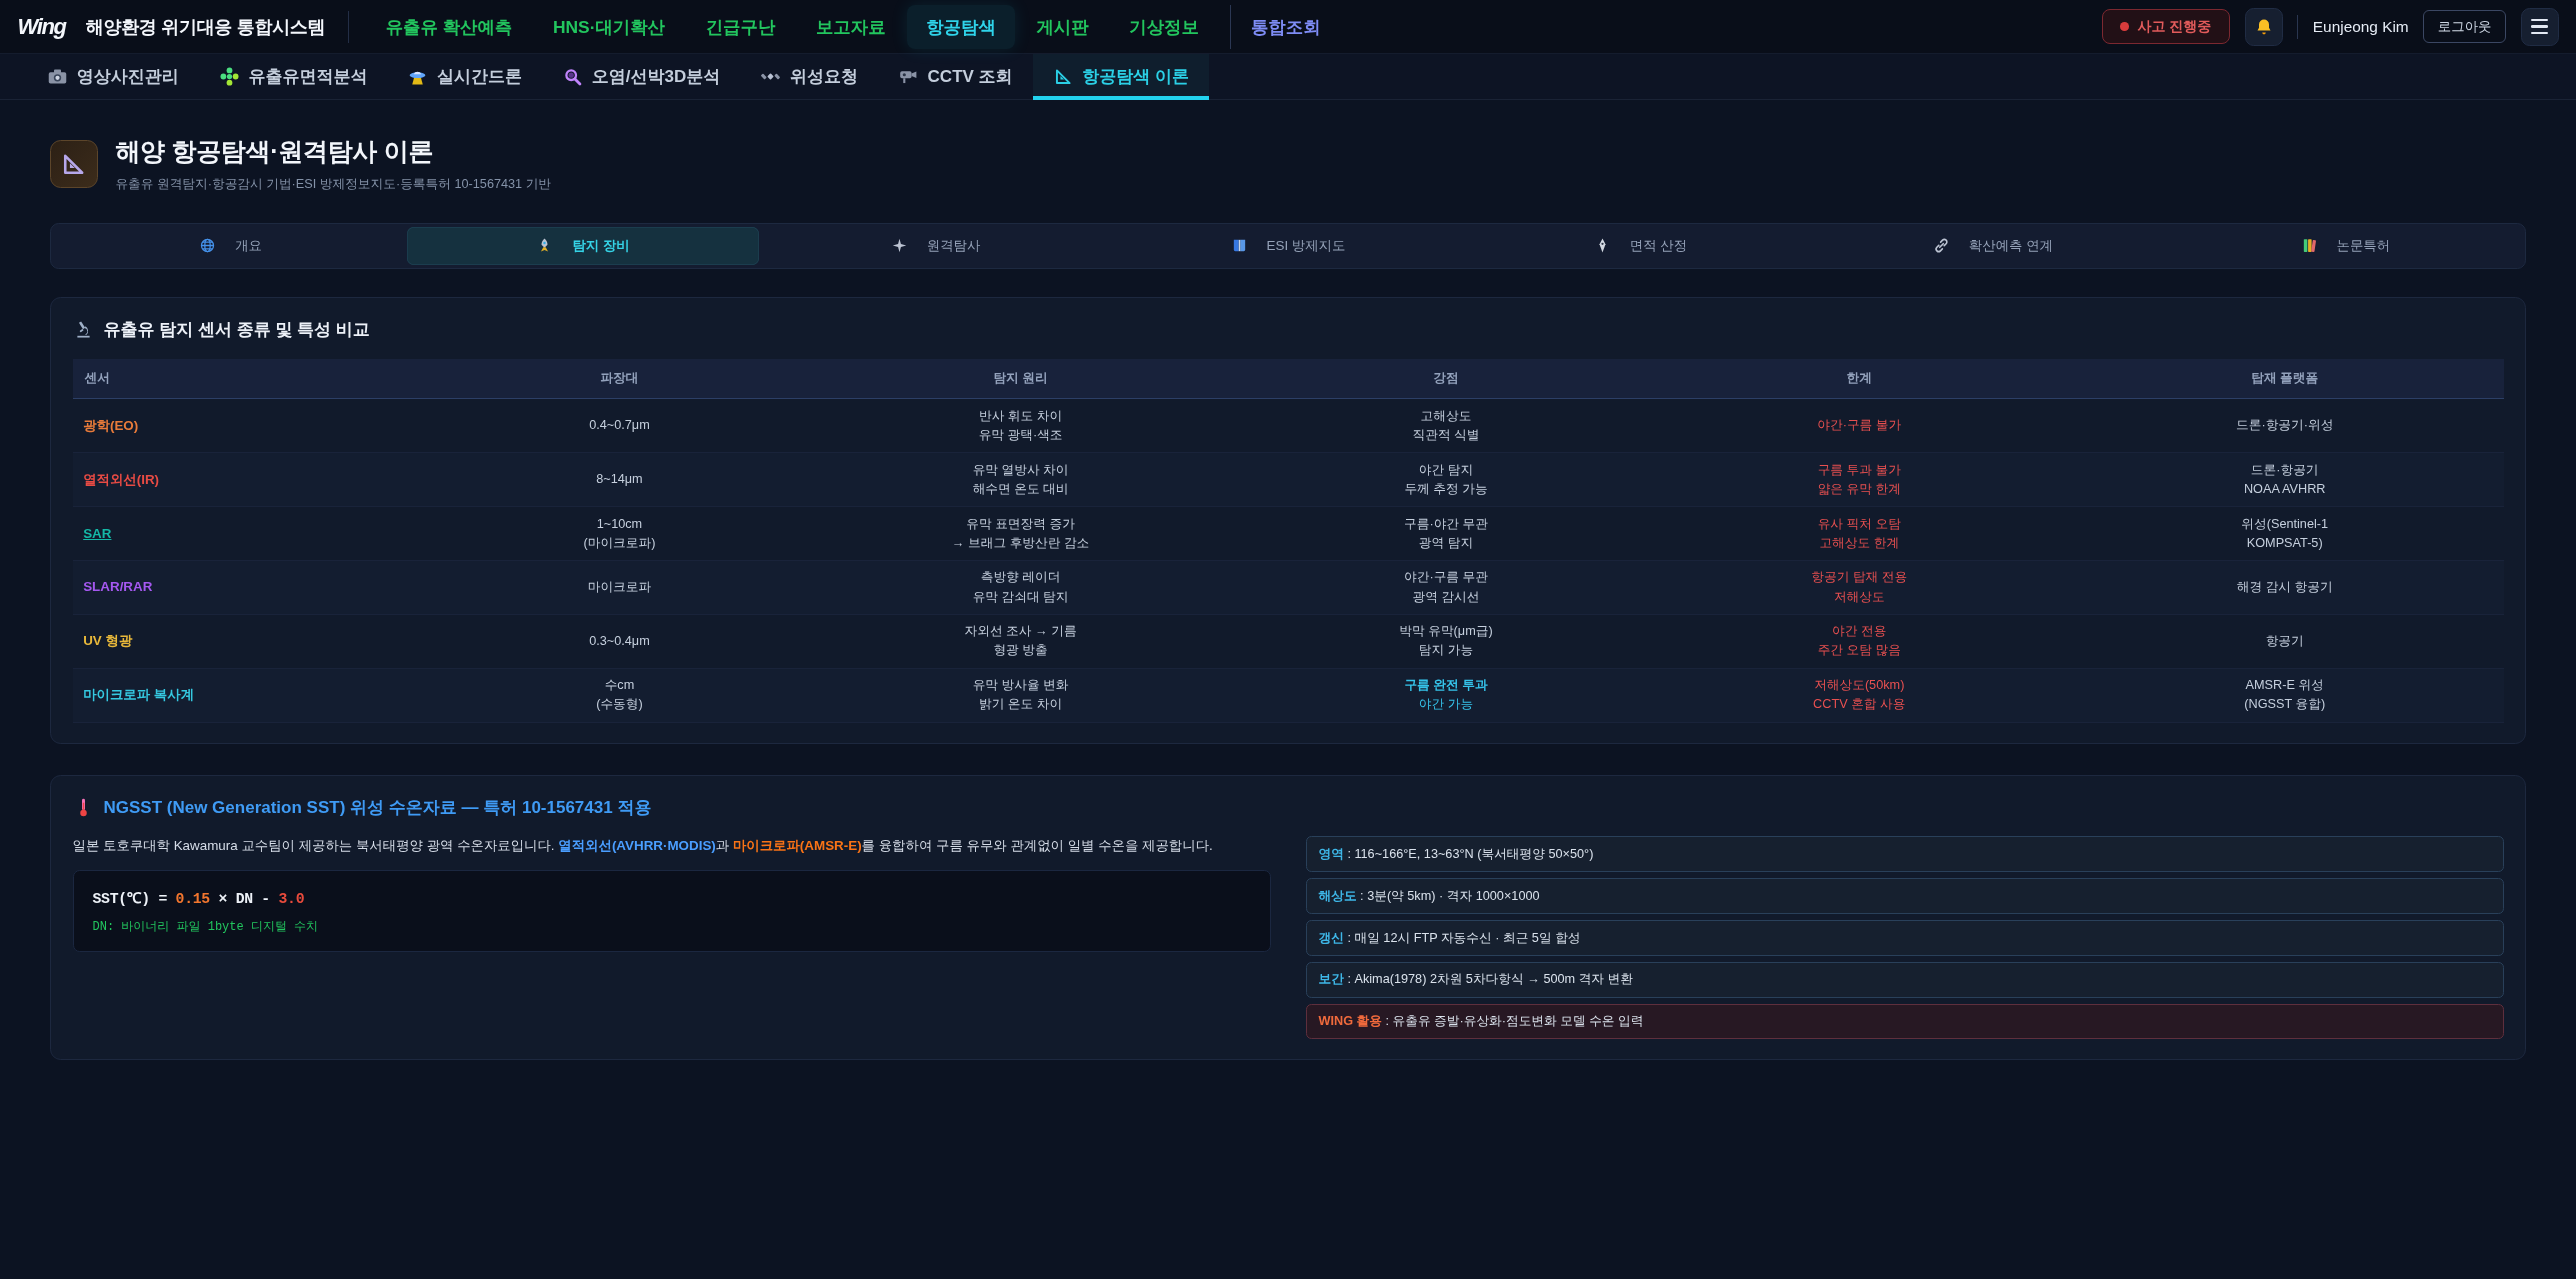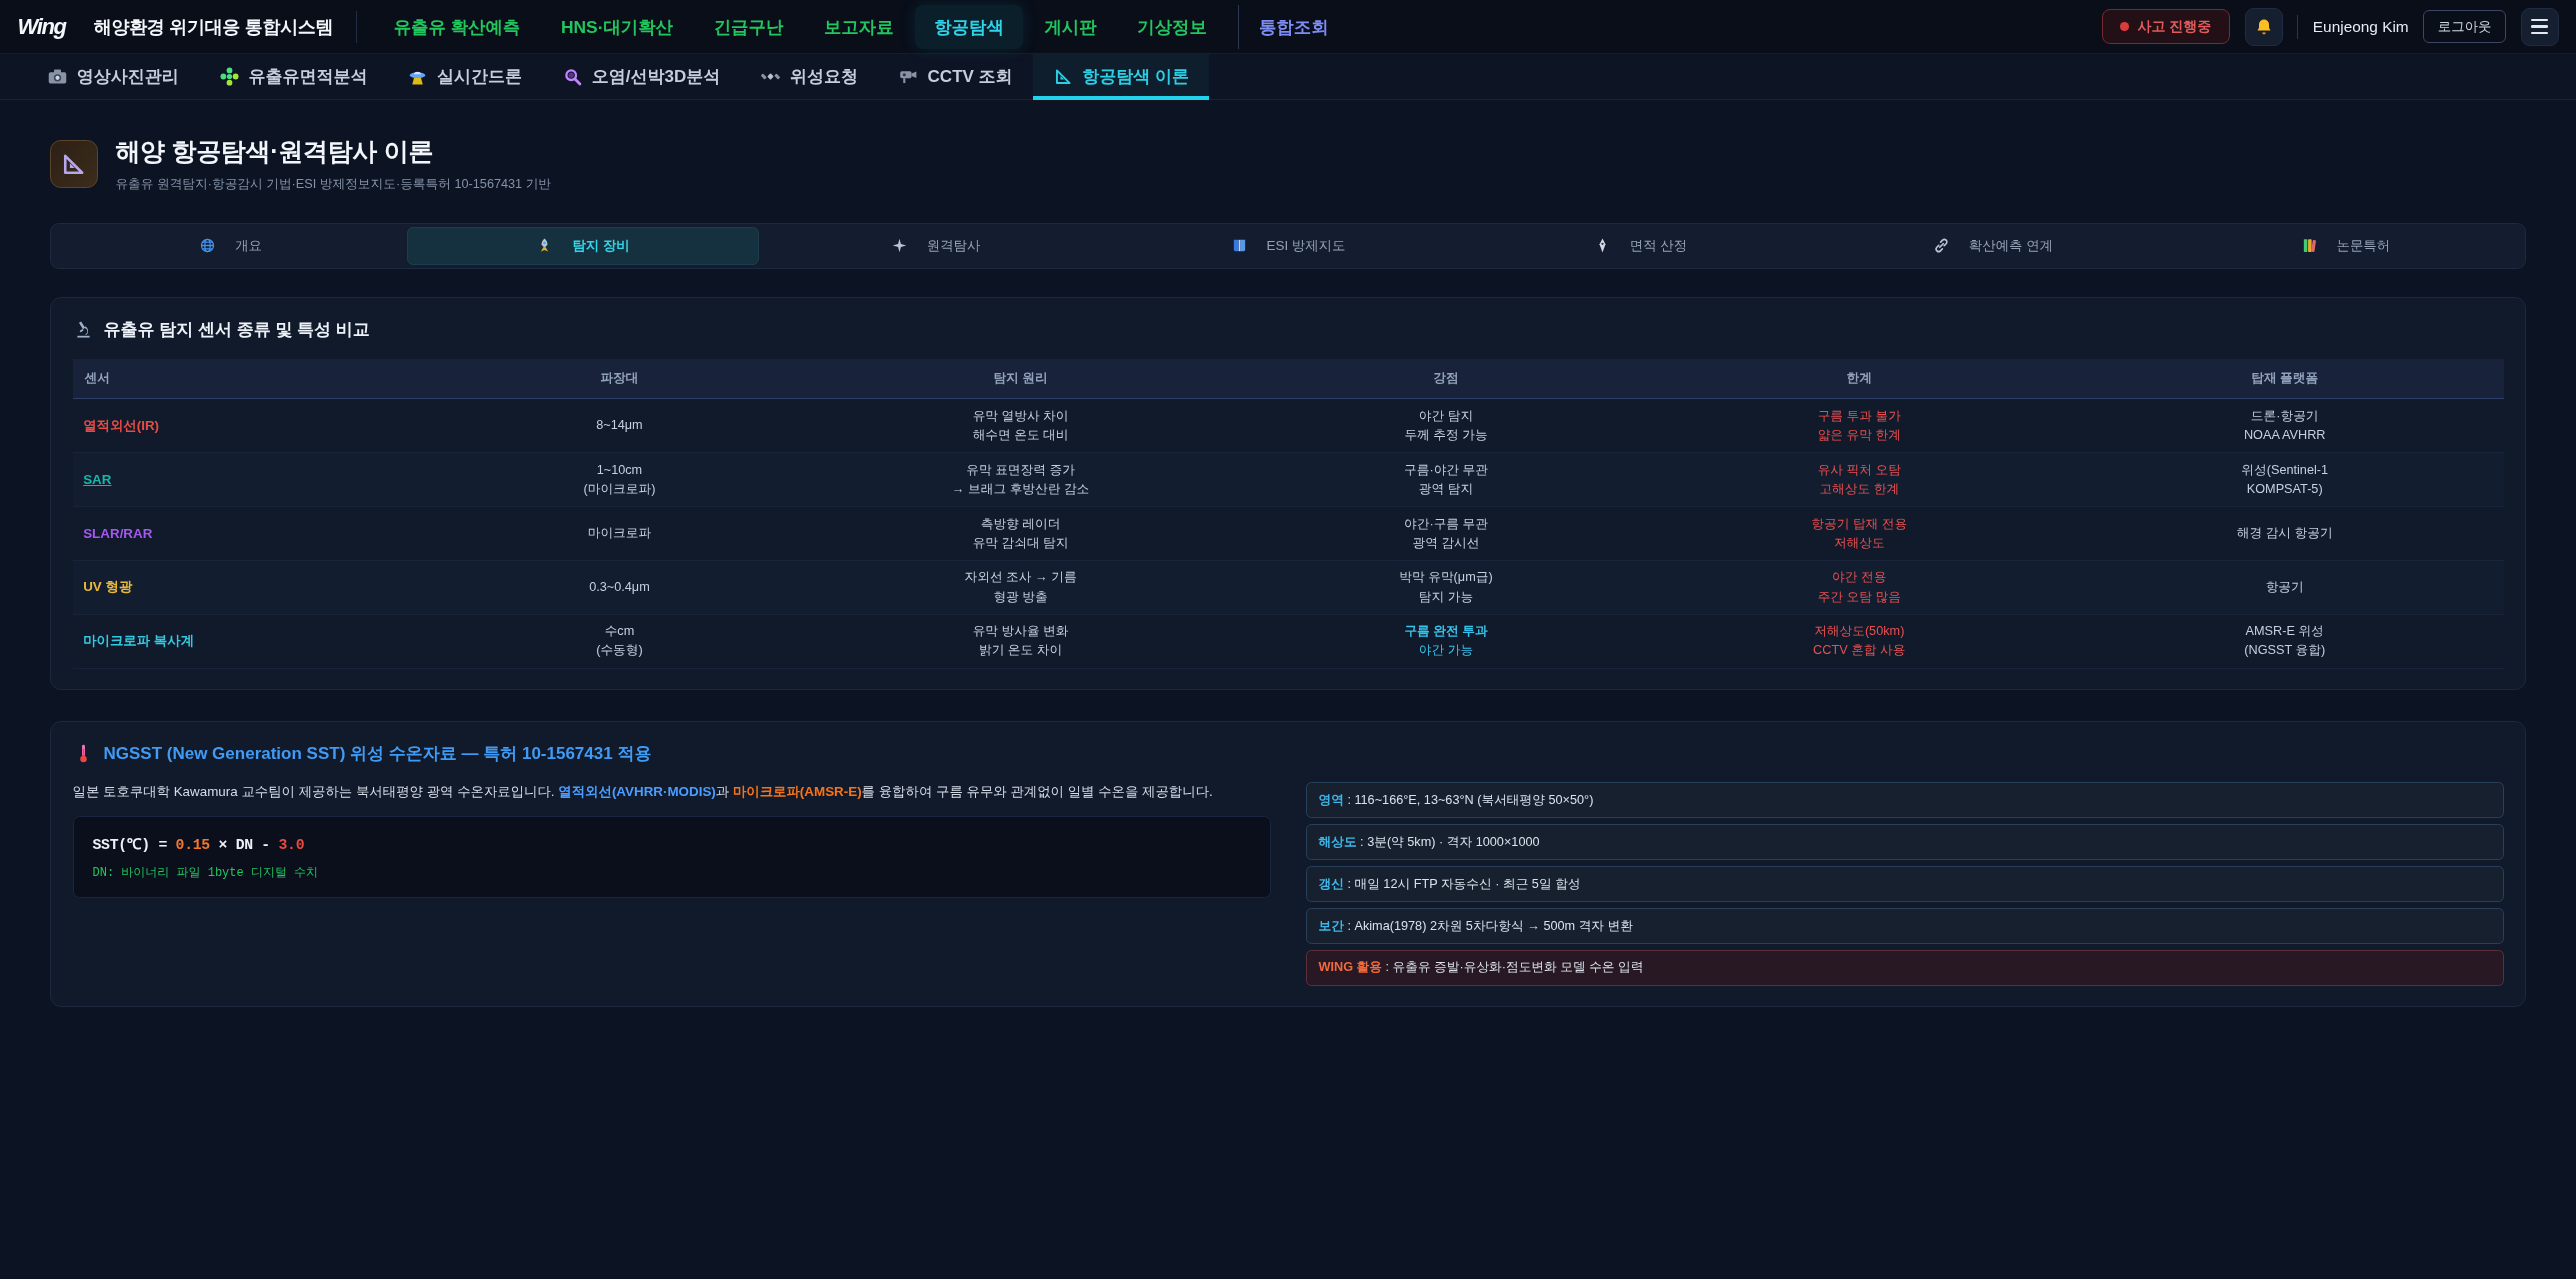--- a/index.html
+++ b/index.html
@@ -9,21 +9,21 @@
     font-family:"Liberation Sans", sans-serif;
     color:#dbe2ee;
     overflow:hidden;
   }
   .icon { display:inline-flex; align-items:center; justify-content:center; }
   .icon svg { width:100%; height:100%; display:block; }
 
   
   .topbar { height:54px; background:#090e19; border-bottom:0.7px solid #141c2d;
             display:flex; align-items:center; padding:0 17.4px; }
-  .logo { display:flex; align-items:center; gap:28px; padding-right:23px;
+  .logo { display:flex; align-items:center; gap:20px; padding-right:23px;
           border-right:0.7px solid #232e46; height:32px; cursor:pointer; }
   .logo-mark { font-size:22px; font-weight:800; font-style:italic; color:#f4f7fc; letter-spacing:-1.3px; }
   .logo-title { font-size:18px; font-weight:800; color:#f4f7fc; letter-spacing:-0.3px; }
   .nav { display:flex; align-items:center; margin-left:17.4px; gap:2.7px; }
   .nav-item { font-size:17.4px; font-weight:700; color:#22c55e; padding:10px 19px;
               border-radius:8px; cursor:pointer; white-space:nowrap; }
   .nav-item.active { color:#2fd4ea; background:rgba(34,211,238,.09);
                      box-shadow:0 0 17.4px rgba(34,211,238,.10); }
   .nav-item.accent { color:#7e8cf5; margin-left:9.4px; border-radius:0;
                      border-left:0.7px solid #2b3document; border-left:0.7px solid #2b3753; padding-left:20px; }
@@ -341,20 +341,40 @@
             <th>센서</th>
             <th>파장대</th>
             <th>탐지 원리</th>
             <th>강점</th>
             <th>한계</th>
             <th>탑재 플랫폼</th>
           </tr>
         </thead>
       <tbody id="sensor-tbody">
           <tr>
+            <td class="c-sensor" style="color: rgb(232, 123, 58);">광학(EO)</td>
+            <td>
+              <div>0.4~0.7μm</div>
+            </td>
+            <td>
+              <div>반사 휘도 차이</div>
+              <div>유막 광택·색조</div>
+            </td>
+            <td>
+              <div>고해상도</div>
+              <div>직관적 식별</div>
+            </td>
+            <td class="c-limit">
+              <div>야간·구름 불가</div>
+            </td>
+            <td>
+              <div>드론·항공기·위성</div>
+            </td>
+          </tr>
+          <tr>
             <td class="c-sensor" style="color: rgb(232, 75, 68);">열적외선(IR)</td>
             <td>
               <div>8~14μm</div>
             </td>
             <td>
               <div>유막 열방사 차이</div>
               <div>해수면 온도 대비</div>
             </td>
             <td>
               <div>야간 탐지</div>

